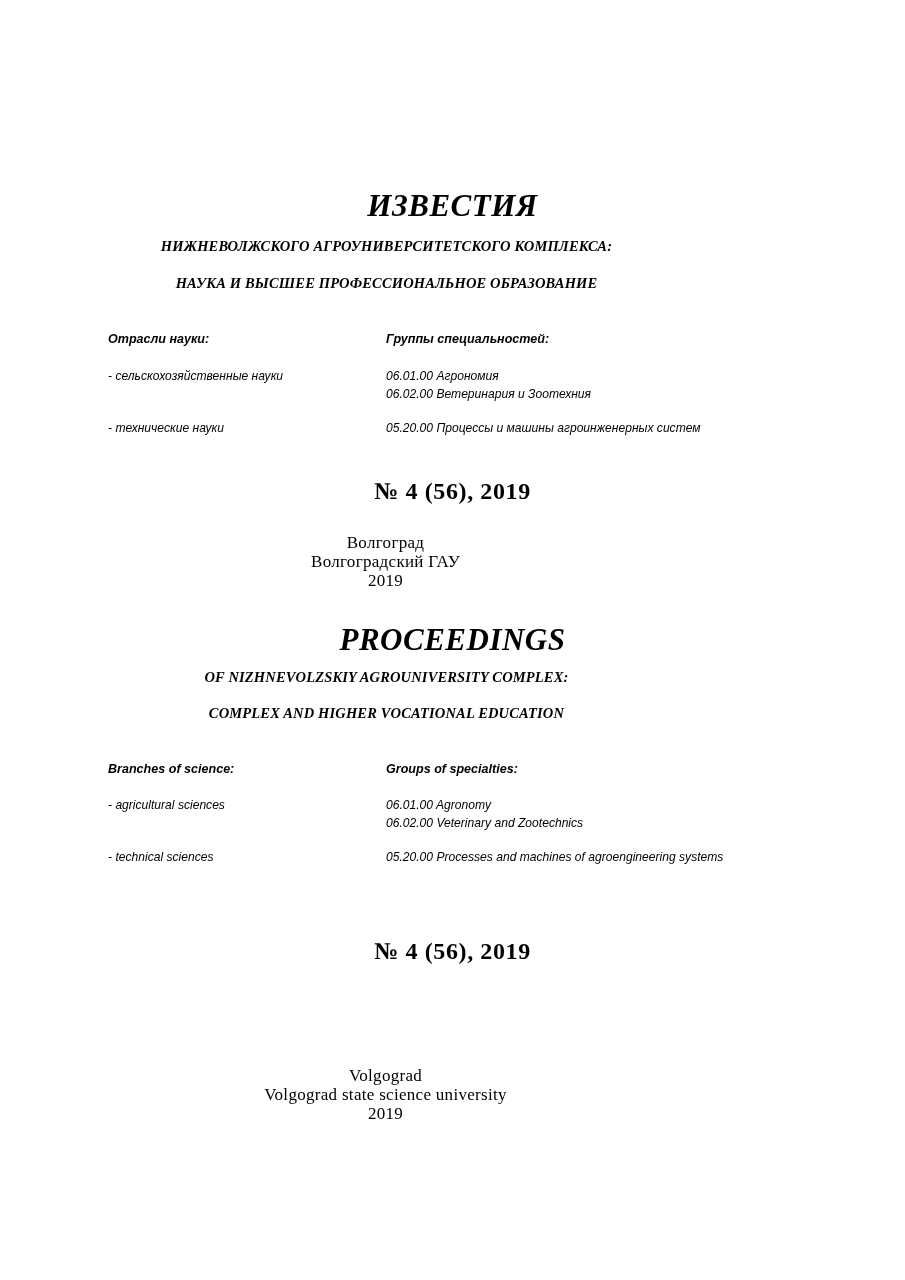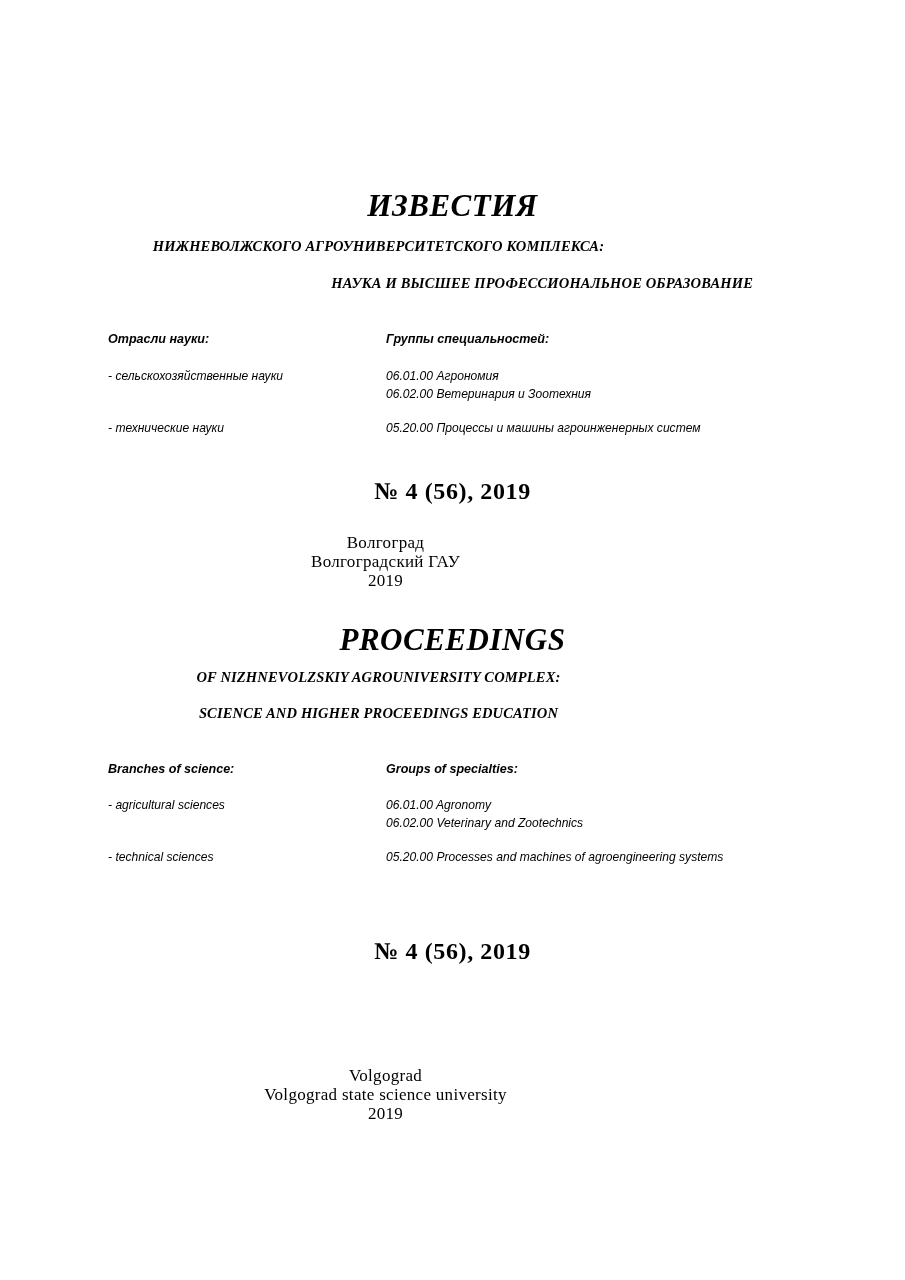--- a/index.html
+++ b/index.html
@@ -30,21 +30,21 @@
     text-align: center;
     font-family: "Liberation Serif", "DejaVu Serif", serif;
     font-weight: bold;
     font-style: italic;
     font-size: 31px;
     letter-spacing: 0.5px;
     white-space: nowrap;
   }
   .title-sub {
     position: absolute;
-    left: 4px;
+    left: 12px;
     width: 749px;
     text-align: center;
     font-family: "Liberation Serif", "DejaVu Serif", serif;
     font-weight: bold;
     font-style: italic;
     font-size: 14.5px;
     letter-spacing: 0.15px;
     white-space: nowrap;
   }
 
@@ -117,21 +117,21 @@
 </style>
 </head>
 <body>
 
 <div class="page">
 
   <div class="title-main" style="top:188px;">ИЗВЕСТИЯ</div>
 
   <div class="title-sub" style="top:238px;">НИЖНЕВОЛЖСКОГО АГРОУНИВЕРСИТЕТСКОГО КОМПЛЕКСА:</div>
 
-  <div class="title-sub" style="top:275px;text-align:right;">НАУКА И ВЫСШЕЕ ПРОФЕССИОНАЛЬНОЕ ОБРАЗОВАНИЕ</div>
+  <div class="title-sub" style="top:275px;">НАУКА И ВЫСШЕЕ ПРОФЕССИОНАЛЬНОЕ ОБРАЗОВАНИЕ</div>
 
   <div class="sci-table">
 
     <div class="sci-row" style="top:331px;">
       <div class="col-left hdr">Отрасли науки:</div>
       <div class="col-right hdr">Группы специальностей:</div>
     </div>
 
     <div class="sci-row" style="top:367px;">
       <div class="col-left ent">- сельскохозяйственные науки</div>
@@ -155,21 +155,21 @@
   <div class="imprint" style="top:533px;">
     <div>Волгоград</div>
     <div>Волгоградский ГАУ</div>
     <div>2019</div>
   </div>
 
   <div class="title-main" style="top:622px;">PROCEEDINGS</div>
 
   <div class="title-sub" style="top:669px;text-align:center;">OF NIZHNEVOLZSKIY AGROUNIVERSITY COMPLEX:</div>
 
-  <div class="title-sub" style="top:705px;">SCIENCE AND HIGHER PROCEEDINGS EDUCATION</div>
+  <div class="title-sub" style="top:705px;">COMPLEX AND HIGHER VOCATIONAL EDUCATION</div>
 
   <div class="sci-table">
 
     <div class="sci-row" style="top:761px;">
       <div class="col-left hdr">Branches of science:</div>
       <div class="col-right hdr">Groups of specialties:</div>
     </div>
 
     <div class="sci-row" style="top:796px;">
       <div class="col-left ent">- agricultural sciences</div>

